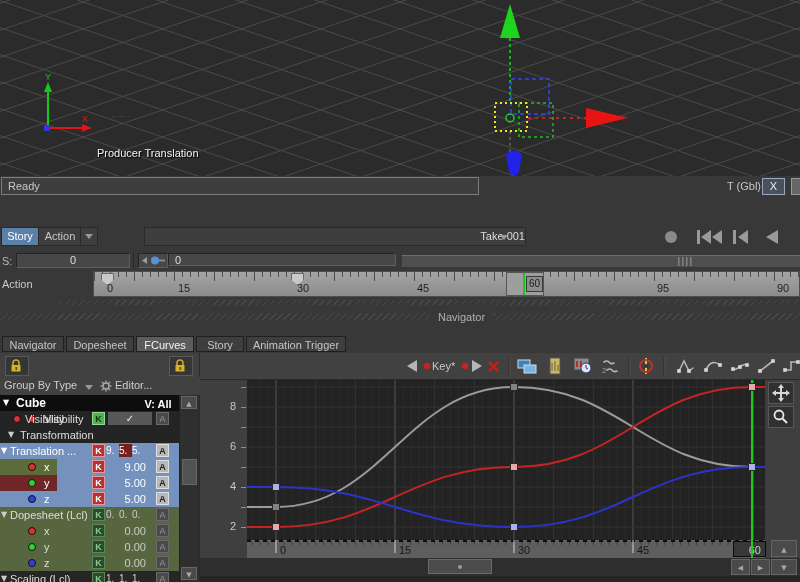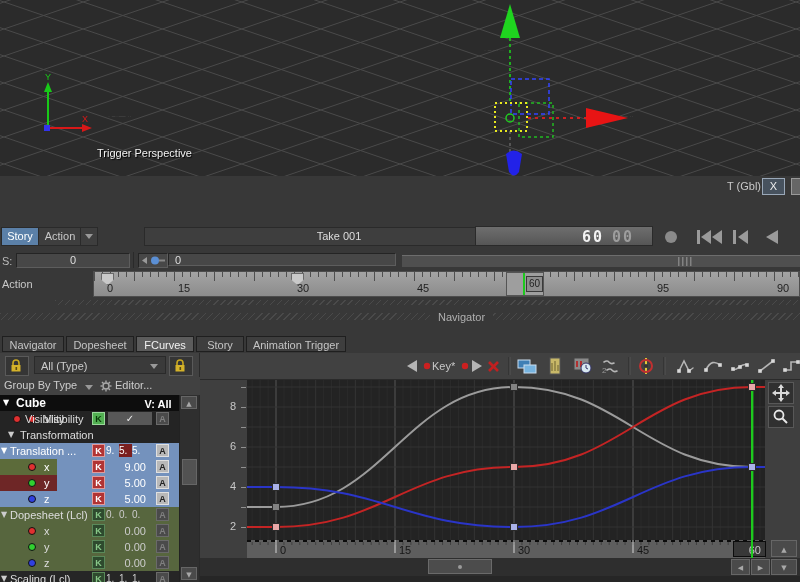--- a/index.html
+++ b/index.html
@@ -19,21 +19,21 @@
   
   #dockrow{left:0;top:196px;width:800px;height:29px;background:#383838;}
   .hatch{background:repeating-linear-gradient(135deg,rgba(255,255,255,0.09) 0 1px,transparent 1px 5px);}
   #dock-label{left:533px;top:10px;color:#b0b0b0;background:#383838;padding:0 6px;}
   
   #takerow{left:0;top:225px;width:800px;height:26px;background:#383838;}
   .btn{background:#3e3e3e;border:1px solid #2a2a2a;color:#c8c8c8;text-align:center;}
   #story-btn{left:1px;top:2px;width:36px;height:17px;background:#5b80a8;border:1px solid #2a2a2a;color:#fff;text-align:center;line-height:17px;}
   #action-btn{left:38px;top:2px;width:42px;height:17px;line-height:17px;}
   #action-chev{left:80px;top:2px;width:16px;height:17px;line-height:17px;}
-  #take-dd{left:96px;top:2px;width:372px;height:17px;line-height:17px;text-align:center;padding-left:8px;color:#ddd;margin-left:48px;}
+  #take-dd{left:96px;top:2px;width:372px;height:17px;line-height:17px;text-align:right;padding-left:8px;color:#ddd;margin-left:48px;}
   #frame-counter{left:475px;top:1px;width:178px;height:20px;background:linear-gradient(#6e6e6e,#565656);border:1px solid #2a2a2a;
       font-family:"DejaVu Sans Mono",monospace;font-weight:bold;font-size:15px;text-align:right;line-height:20px;padding-right:18px;box-sizing:border-box;letter-spacing:2px;}
   #frame-main{color:#f2f2f2;} #frame-sub{color:#9d9d9d;margin-left:8px;}
   
   #srow{left:0;top:251px;width:800px;height:19px;background:#383838;}
   .inset{background:#474747;border-top:1px solid #242424;border-left:1px solid #242424;border-bottom:1px solid #5d5d5d;border-right:1px solid #5d5d5d;}
   
   #actionrow{left:0;top:270px;width:800px;height:27px;background:#383838;}
   #ruler{left:93px;top:1px;width:705px;height:24px;background:linear-gradient(#a4a4a4,#8c8c8c);border:1px solid #4d4d4d;}
   #ruler-ticks{left:0;top:0;width:705px;height:5px;background:repeating-linear-gradient(90deg,#4f4f4f 0 1px,transparent 1px 8px);}
@@ -156,43 +156,43 @@
         <polygon points="500,38 520,38 510,4" fill="#1fd41f"></polygon>
         <line x1="528" y1="118" x2="586" y2="118" stroke="#cc2020" stroke-width="2" stroke-dasharray="3,4"></line>
         <polygon points="586,108 586,128 628,118" fill="#e81414"></polygon>
         <path d="M506,154 Q514,147 522,154 L519,172 Q514,179 509,172 Z" fill="#2222e8"></path>
         <rect x="511" y="79" width="38" height="35" fill="none" stroke="#3344ff" stroke-width="1.5" stroke-dasharray="4,3"></rect>
         <rect x="519" y="103" width="34" height="34" fill="none" stroke="#22bb22" stroke-width="1.5" stroke-dasharray="3,3"></rect>
         <rect x="495" y="103" width="32" height="28" fill="none" stroke="#e8e820" stroke-width="2" stroke-dasharray="2,3"></rect>
         <circle cx="510" cy="118" r="4" fill="none" stroke="#22cc22" stroke-width="1.5"></circle>
       </g>
     </svg>
-    <div id="producer-label" class="abs">Trigger Perspective</div>
+    <div id="producer-label" class="abs">Producer Translation</div>
   </div>
 
   <div id="statusrow" class="abs">
+    <div id="ready-box" class="abs">Ready</div>
     <div id="tgbl-label" class="abs">T (Gbl)</div>
     <div id="tgbl-x" class="abs">X</div>
     <div id="tgbl-part" class="abs"></div>
   </div>
 
 
   <div id="takerow" class="abs">
     <div id="story-btn" class="abs">Story</div>
     <div id="action-btn" class="abs btn">Action</div>
     <div id="action-chev" class="abs btn"><svg width="10" height="8">
           <polygon points="1,2 9,2 5,7" fill="#999"></polygon>
         </svg></div>
     <div id="take-dd" class="abs btn">
       <span>Take 001</span>
       <svg class="abs" style="left:354px;top:6px" width="10" height="8">
           <polygon points="1,1 9,1 5,6" fill="#999"></polygon>
         </svg>
     </div>
-    <div id="frame-counter" class="abs"><span id="frame-main">60</span><span id="frame-sub">00</span></div>
     <svg class="abs" style="left:663px;top:4px" width="16" height="16">
         <circle cx="8" cy="8" r="6" fill="#8a8a8a"></circle>
       </svg>
     <svg class="abs" style="left:697px;top:5px" width="28" height="14">
         <rect x="0" y="0" width="3" height="14" fill="#9a9a9a"></rect>
         <polygon points="14,0 14,14 4,7" fill="#9a9a9a"></polygon>
         <polygon points="25,0 25,14 15,7" fill="#9a9a9a"></polygon>
       </svg>
     <svg class="abs" style="left:733px;top:5px" width="20" height="14">
         <rect x="0" y="0" width="3" height="14" fill="#9a9a9a"></rect>
@@ -262,26 +262,20 @@
     </div>
 
   <div id="main" class="abs">
 
     <div id="leftpanel" class="abs">
       <div class="smallbox" style="left:5px;top:3px;width:22px;height:18px;">
         <svg width="20" height="16">
             <path d="M7,8 v-2 a3,3 0 0 1 6,0 v2" fill="none" stroke="#c8a820" stroke-width="1.6"></path>
             <rect x="5.5" y="8" width="9" height="6.5" fill="#d4b22a"></rect>
             <rect x="9.5" y="10" width="1.6" height="3" fill="#5a4a10"></rect>
-          </svg>
-      </div>
-      <div id="filter-dd" class="abs">
-        <span>All (Type)</span>
-        <svg class="abs" style="left:114px;top:6px" width="10" height="8">
-            <polygon points="1,1 9,1 5,6" fill="#999"></polygon>
           </svg>
       </div>
       <div class="smallbox" style="left:169px;top:3px;width:22px;height:18px;">
         <svg width="20" height="16">
             <path d="M7,8 v-2 a3,3 0 0 1 6,0 v2" fill="none" stroke="#c8a820" stroke-width="1.6"></path>
             <rect x="5.5" y="8" width="9" height="6.5" fill="#d4b22a"></rect>
             <rect x="9.5" y="10" width="1.6" height="3" fill="#5a4a10"></rect>
           </svg>
       </div>
       <div id="groupby-row" class="abs">

